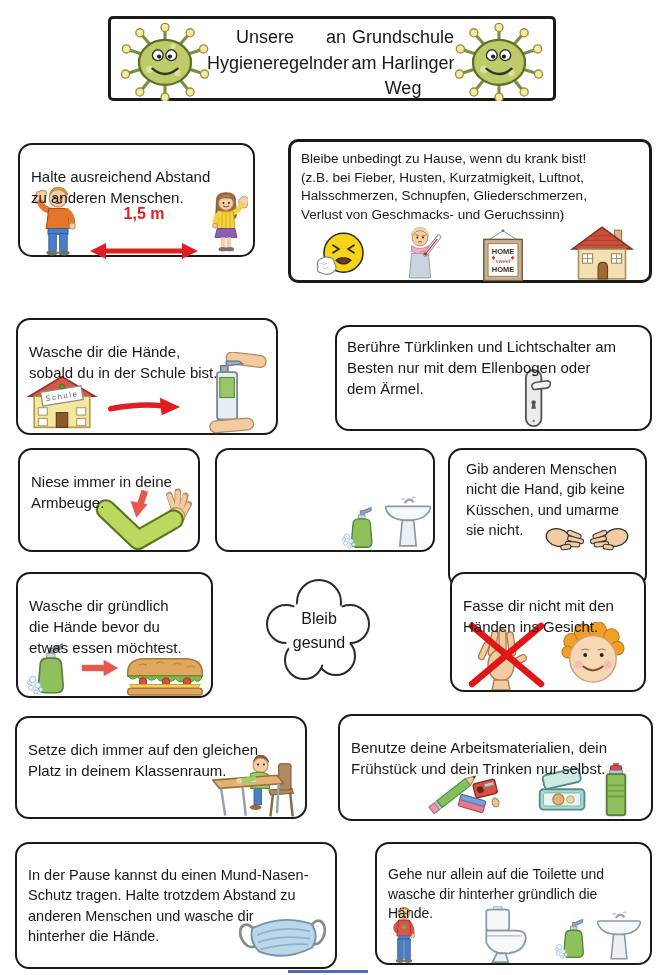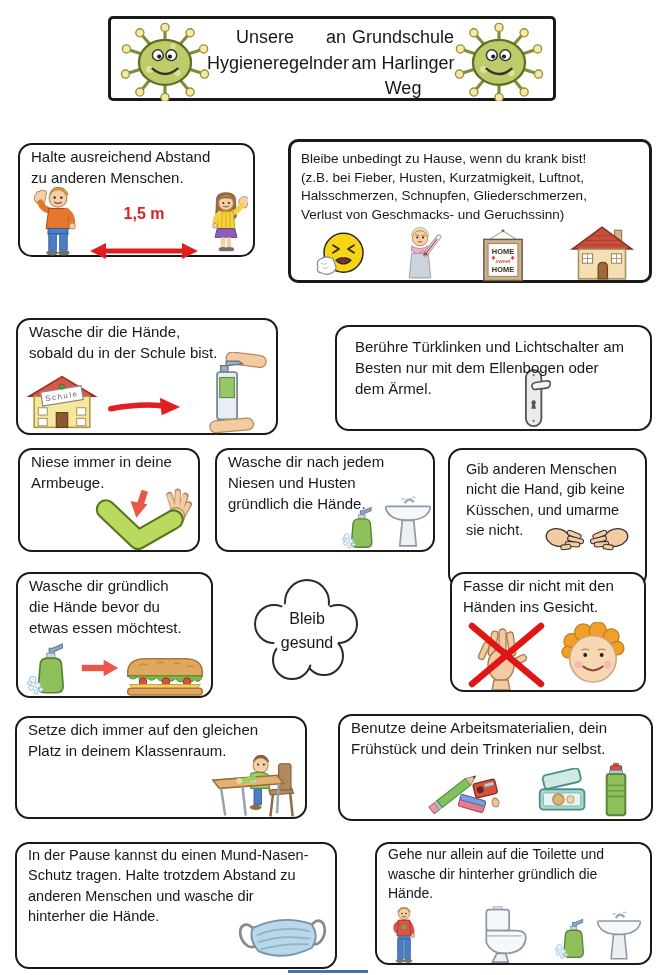--- a/index.html
+++ b/index.html
@@ -1,27 +1,27 @@
 <!DOCTYPE html>
 <html><head>
 <meta charset="utf-8">
 <style>
   * { margin:0; padding:0; box-sizing:border-box; }
   body { background:#ffffff; font-family:"Liberation Sans", sans-serif; }
   .page { position:relative; width:664px; height:975px; background:#fff; overflow:hidden; color:#181818; }
-  .box { position:absolute; background:#fff; border:2px solid #1a1a1a; border-radius:14px; padding:1px 11px; font-size:15px; line-height:1.4; }
+  .box { position:absolute; background:#fff; border:2px solid #1a1a1a; border-radius:14px; padding:21px 11px; font-size:15px; line-height:1.4; }
   .box--thick { border-width:3px; border-radius:10px; }
   .rule-text { position:relative; z-index:2; white-space:pre-line; }
   .u { }
   .illu { position:absolute; z-index:1; }
   .title-box { position:absolute; left:108px; top:16px; width:448px; height:85px; border:3px solid #1a1a1a; border-radius:5px; background:#fff; }
   .title-text { position:absolute; left:96px; right:96px; top:6px; bottom:4px; display:flex; flex-direction:row; justify-content:center; text-align:center; font-size:18px; line-height:1.42; }
   .dist { display:flex; flex-direction:column; align-items:center; }
   .dist-label { color:#e02020; font-weight:bold; font-size:16px; line-height:1.1; margin-bottom:19px; }
-  .cloud-wrap { position:absolute; left:252px; top:578px; width:110px; height:106px;text-align:center; }
+  .cloud-wrap { position:absolute; left:264px; top:578px; width:110px; height:106px;text-align:center; }
   .cloud-text { position:absolute; inset:0; display:flex; flex-direction:column; align-items:center; justify-content:center; font-size:16px; line-height:1.5; z-index:2; }
   .cutoff { position:absolute; left:288px; top:970px; width:80px; height:3px; background:#4a6db3; }
 </style>
 </head>
 <body>
 
 <div class="page">
 
   <div class="title-box">
     <svg class="illu" style="left:8px;top:3px" width="92" height="79" viewBox="0 0 100 88">
@@ -228,21 +228,21 @@
     </svg>
     <svg class="illu" style="left:170px;top:32px" width="80" height="82" viewBox="0 0 84 90">
       <rect x="40" y="2" width="44" height="13" rx="6.5" fill="#f2cba2" stroke="#b5895c" stroke-width="1.4" transform="rotate(7 62 8)"></rect>
       <path d="M34 22 v-7 h6 v-5 h14 l4 3 -16 2 v7 z" fill="#9cb0c4" stroke="#5f7285" stroke-width="1.4"></path>
       <rect x="30" y="22" width="22" height="52" rx="3" fill="#e8eef4" stroke="#7a8a99" stroke-width="2"></rect>
       <rect x="33" y="28" width="16" height="22" fill="#96c768" stroke="#5f8a3c" stroke-width="1.2"></rect>
       <rect x="22" y="74" width="48" height="13" rx="6.5" fill="#f2cba2" stroke="#b5895c" stroke-width="1.4" transform="rotate(-5 46 80)"></rect>
     </svg>
   </div>
 
-  <div class="box" style="left:335px;top:325px;width:317px;height:106px;padding:9px 18px">
+  <div class="box" style="left:335px;top:325px;width:317px;height:106px;padding:9px 10px">
     <div class="rule-text">Berühre Türklinken und Lichtschalter am
 Besten nur mit dem Ellenbogen oder
 dem Ärmel.</div>
     <svg class="illu" style="left:180px;top:40px" width="34" height="62" viewBox="0 0 46 84">
       <rect x="12" y="4" width="21" height="76" rx="10.5" fill="#ececec" stroke="#555" stroke-width="2.5"></rect>
       <circle cx="22.5" cy="11" r="1.6" fill="#777"></circle>
         <circle cx="22.5" cy="73" r="1.6" fill="#777"></circle>
       <path d="M22 30 q-5 -7 3 -9 l13 -2 q9 -1 7 5 q-1 5 -8 5 l-9 1 q-5 1 -6 0 z" fill="#f4f4f4" stroke="#555" stroke-width="2.2" stroke-linejoin="round"></path>
       <circle cx="22.5" cy="48" r="3" fill="#555"></circle>
       <path d="M21.3 48 l-2 8.5 h6.4 l-2 -8.5 z" fill="#555"></path>
@@ -267,23 +267,20 @@
       </g>
       <circle cx="93" cy="38" r="10" fill="#f2cba2" stroke="#b5895c" stroke-width="1.4"></circle>
       <path d="M10 30 L48 66 L90 42" stroke="#57751c" stroke-width="24" fill="none" stroke-linecap="round" stroke-linejoin="round"></path>
       <path d="M10 30 L48 66 L90 42" stroke="#b9da5e" stroke-width="19" fill="none" stroke-linecap="round" stroke-linejoin="round"></path>
       <line x1="56" y1="8" x2="50" y2="26" stroke="#e8574a" stroke-width="8"></line>
       <path d="M46 40 L39 20 L59 24 Z" fill="#e8574a"></path>
     </svg>
   </div>
 
   <div class="box" style="left:215px;top:448px;width:220px;height:104px">
-    <div class="rule-text">Wasche dir nach jedem
-Niesen und Husten
-gründlich die Hände.</div>
     <svg class="illu" style="left:122px;top:54px" width="44" height="46" viewBox="0 0 62 68">
       <path d="M30 16 v-6 h4 l12 -5 v5 l-10 4 v2 z" fill="#8aa8c4" stroke="#5a7890" stroke-width="1.3"></path>
       <rect x="27" y="16" width="10" height="7" fill="#c8d4de" stroke="#8898a8" stroke-width="1.2"></rect>
       <path d="M19 31 q0 -9 9 -9 h8 q9 0 9 9 l2 25 q0 8 -8 8 h-14 q-8 0 -8 -8 z" fill="#8fc05c" stroke="#54803a" stroke-width="2"></path>
       <g fill="#eef5fc" stroke="#9cc0dc" stroke-width="1.2">
         <circle cx="10" cy="48" r="4"></circle>
           <circle cx="16" cy="55" r="3.4"></circle>
           <circle cx="8" cy="58" r="3"></circle>
         <circle cx="14" cy="63" r="2.6"></circle>
           <circle cx="20" cy="60" r="2.4"></circle>

